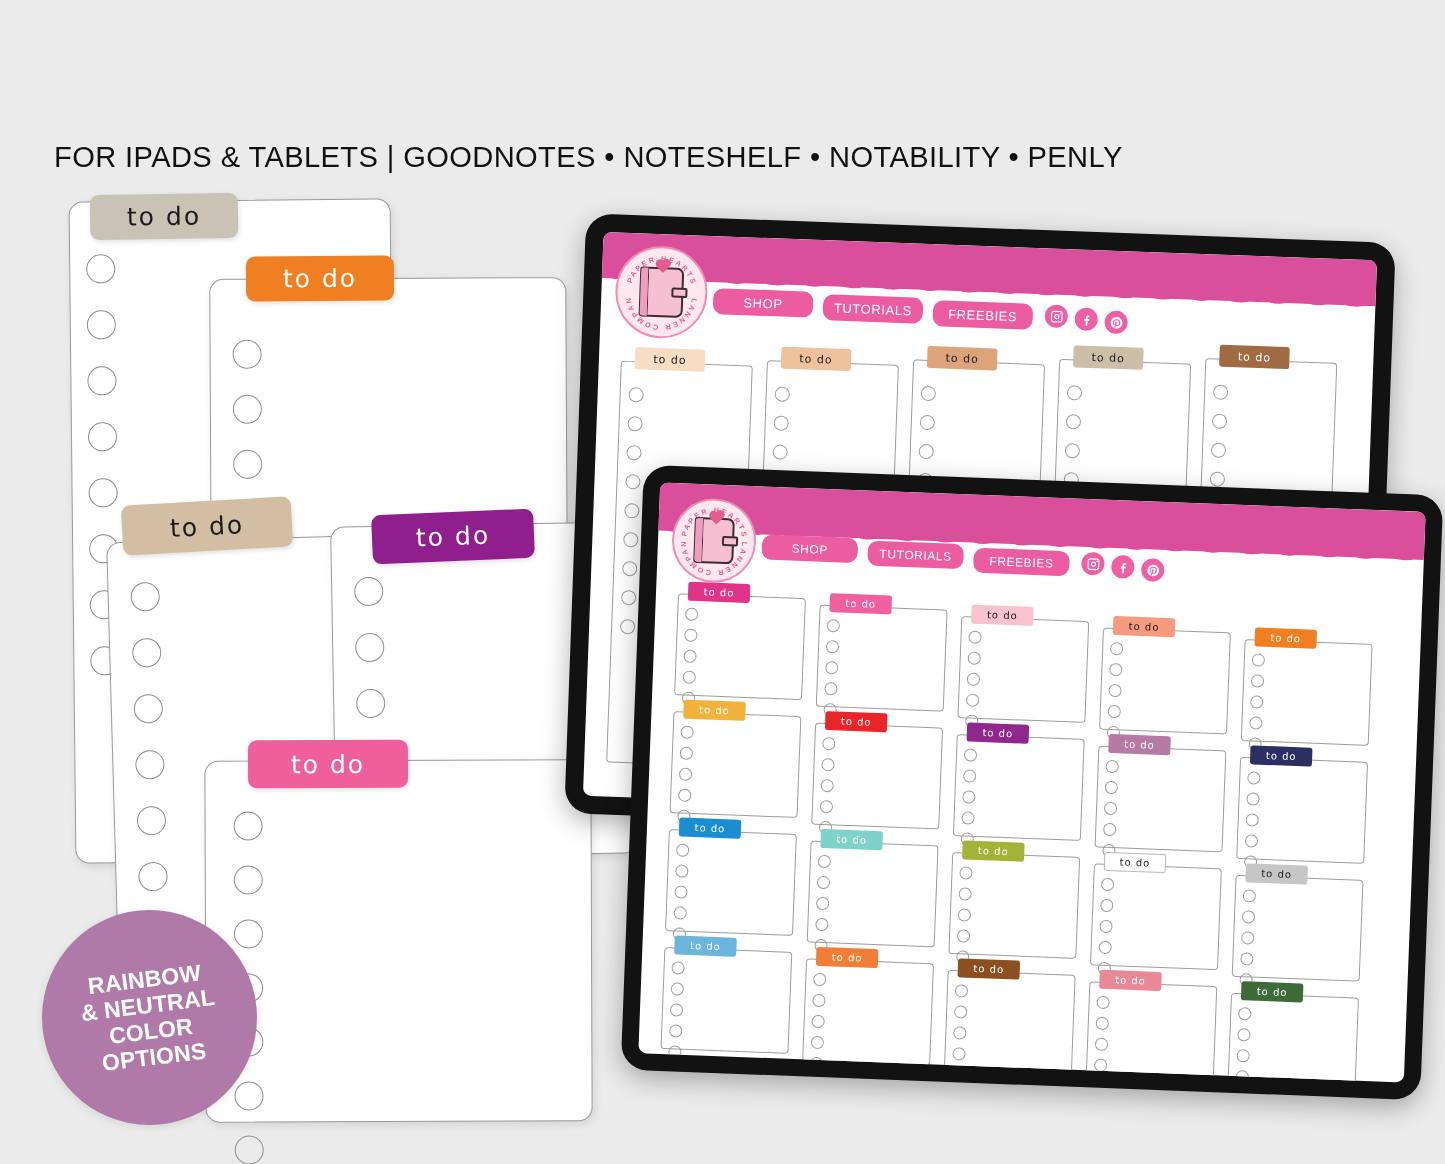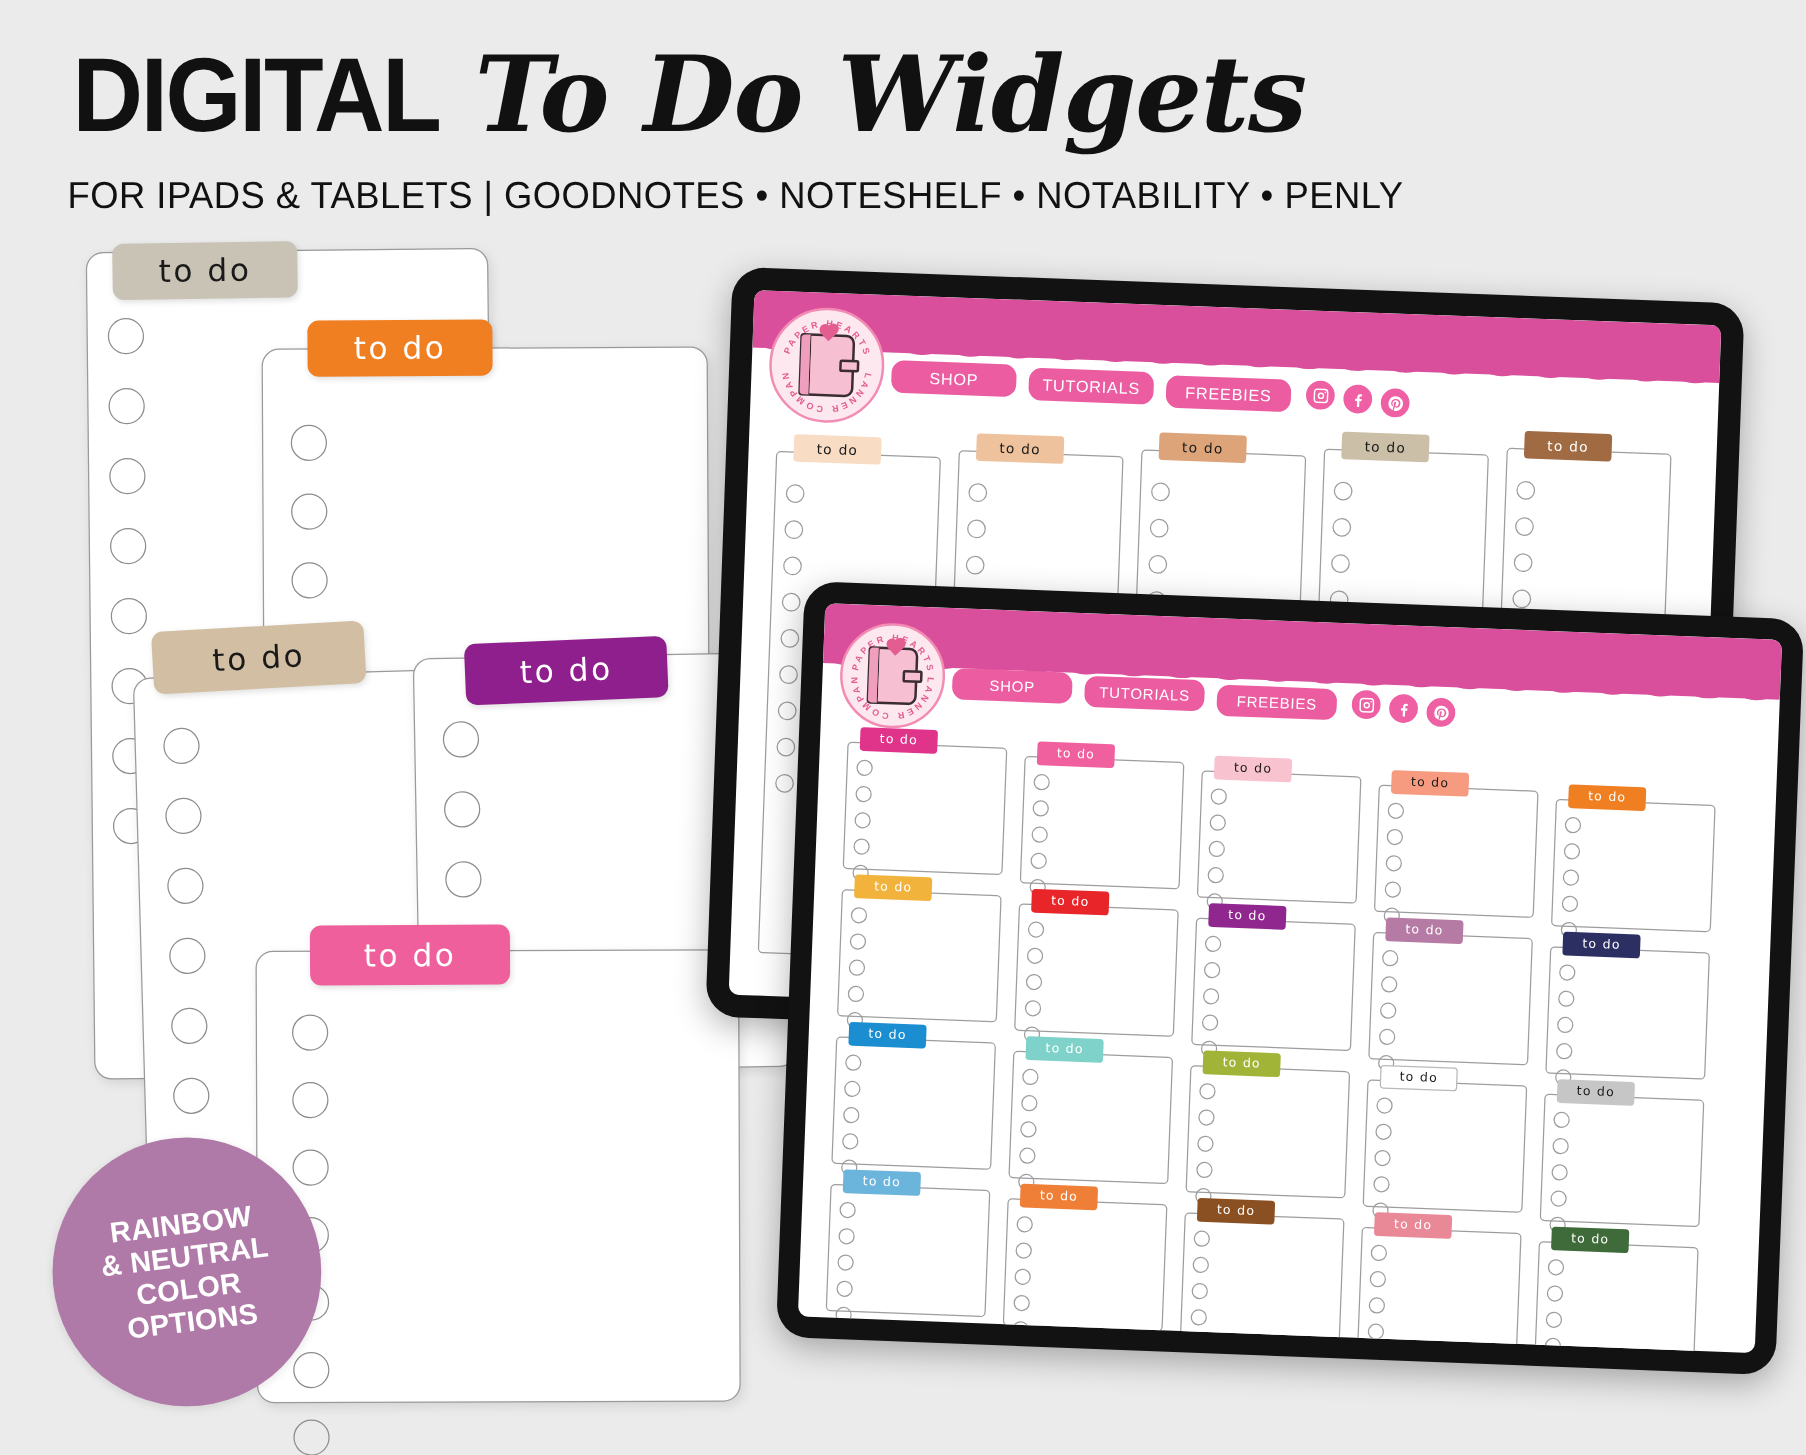--- a/index.html
+++ b/index.html
@@ -122,24 +122,20 @@
   }
 
   .footnote{
     position:absolute;color:#2a2a2a;white-space:nowrap;text-align:center;
   }
 </style>
 </head>
 <body>
 
 <div id="header">
-  <div id="title-row">
-    <span id="title-bold">DIGITAL</span>
-    <span id="title-script">To Do Widgets</span>
-  </div>
   <div id="subtitle">FOR IPADS &amp; TABLETS | GOODNOTES • NOTESHELF • NOTABILITY • PENLY</div>
 </div>
 
 <div class="paper" style="left:72px;top:200px;width:320px;height:660px;transform:rotate(-0.6deg);">
   <div class="holes" style="left:16px;top:52px;gap:27px;">
     <span class="hole"></span>
     <span class="hole"></span>
     <span class="hole"></span>
     <span class="hole"></span>
     <span class="hole"></span>

